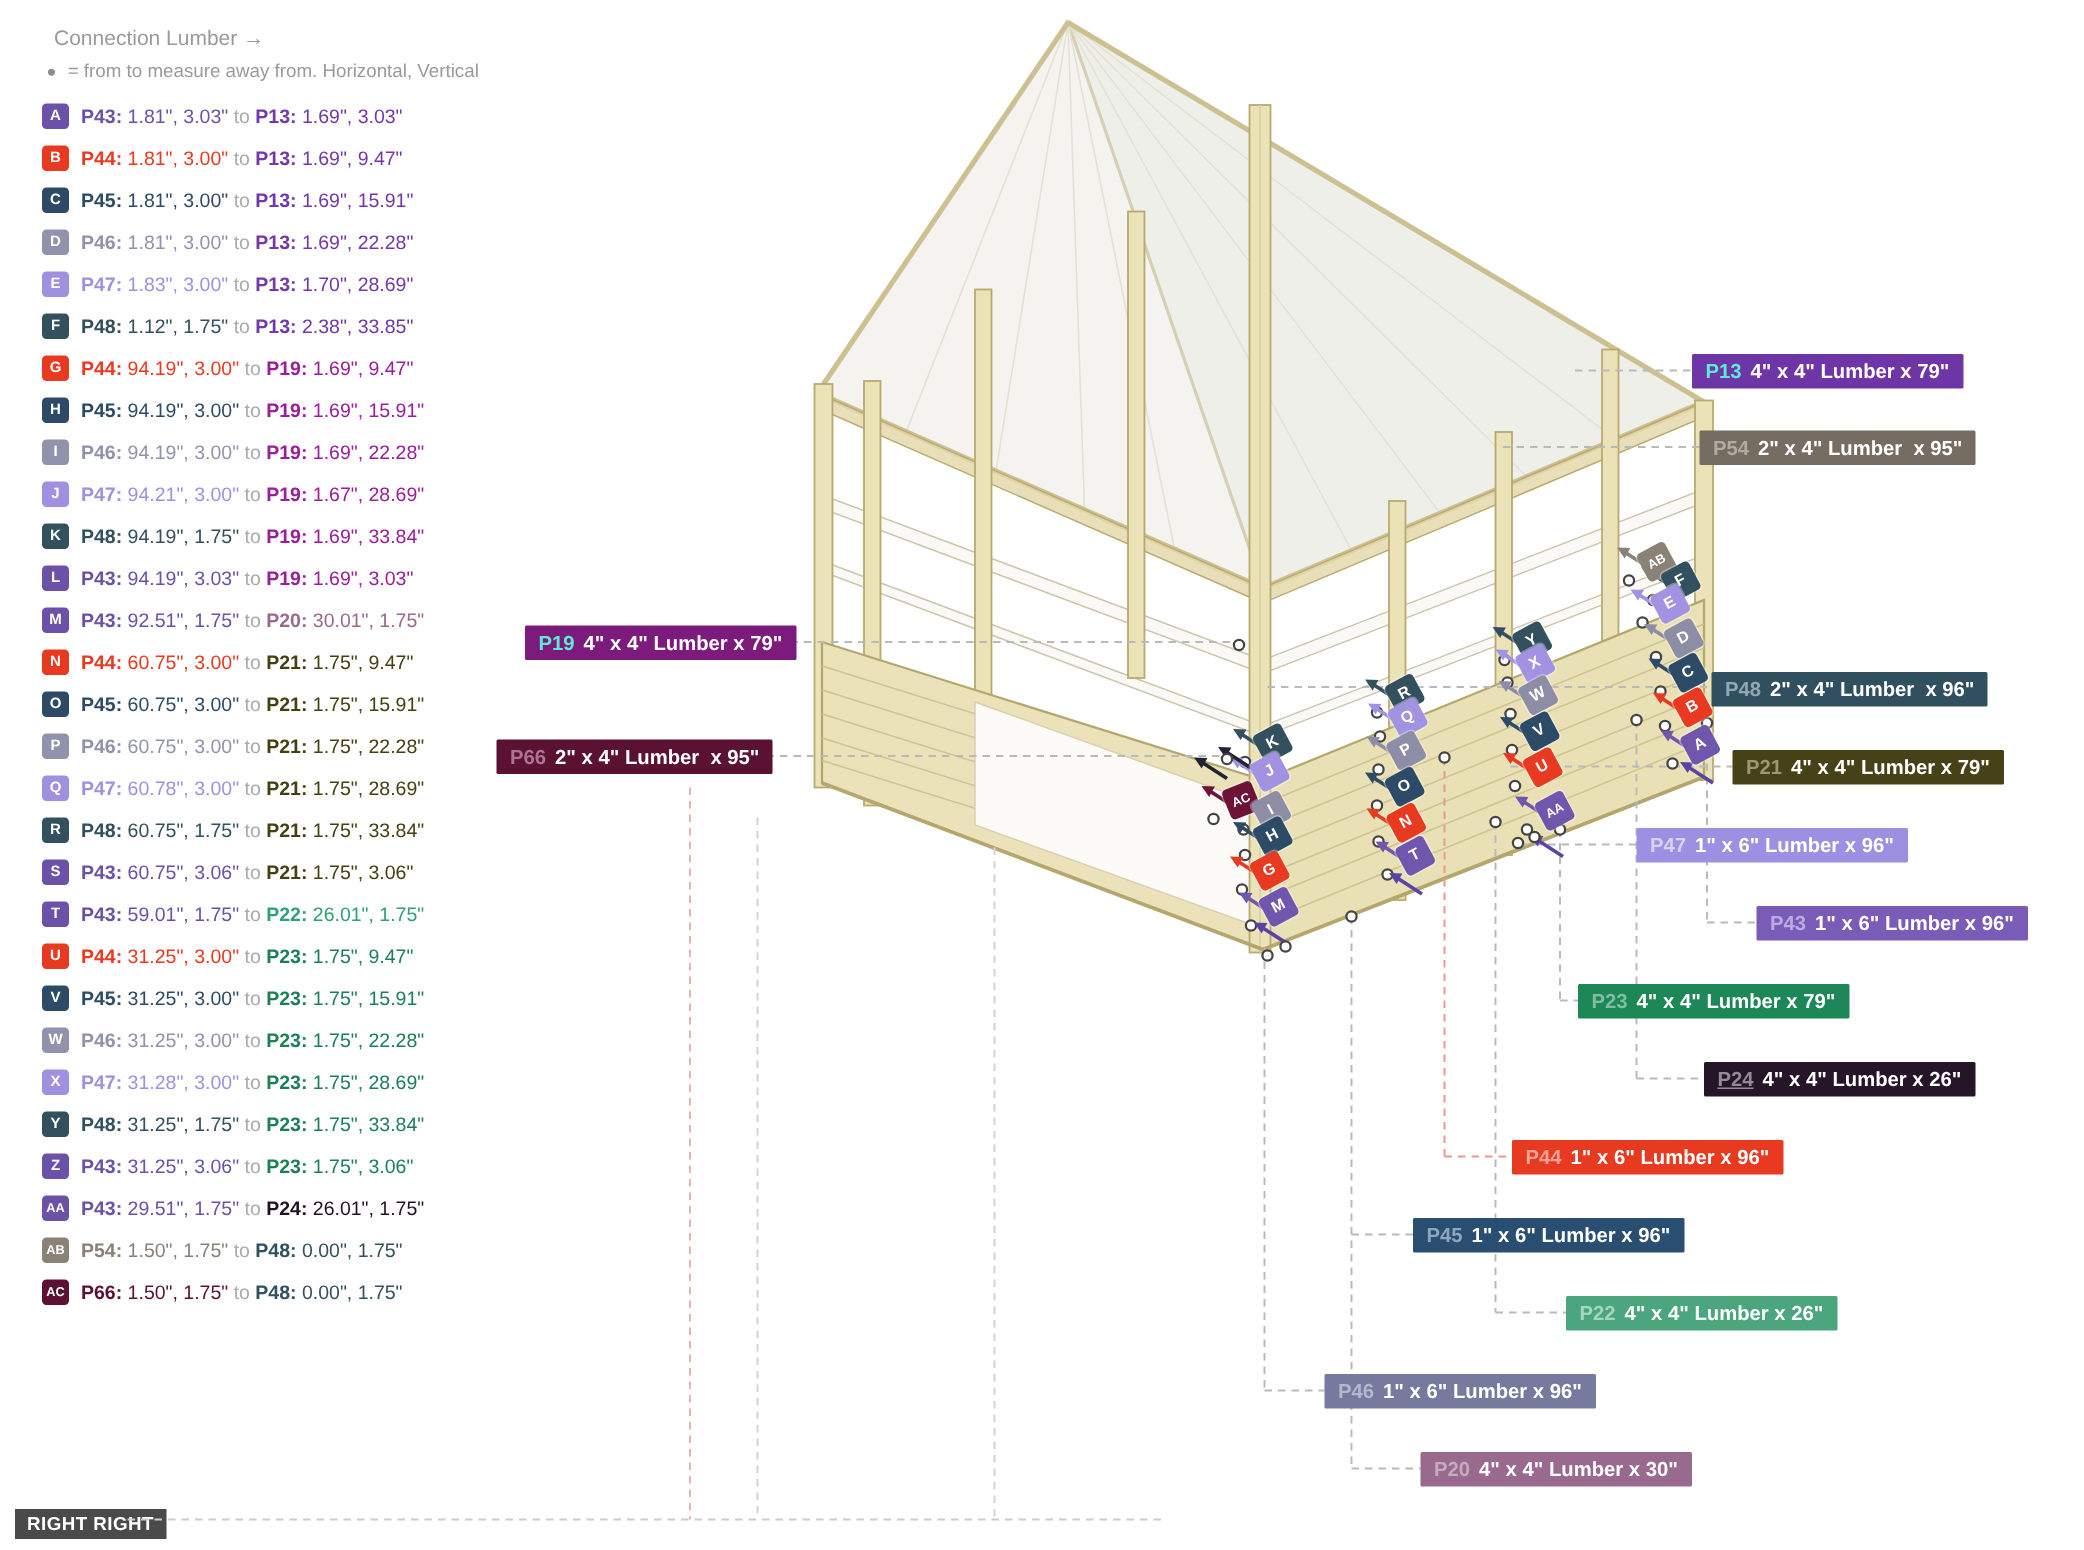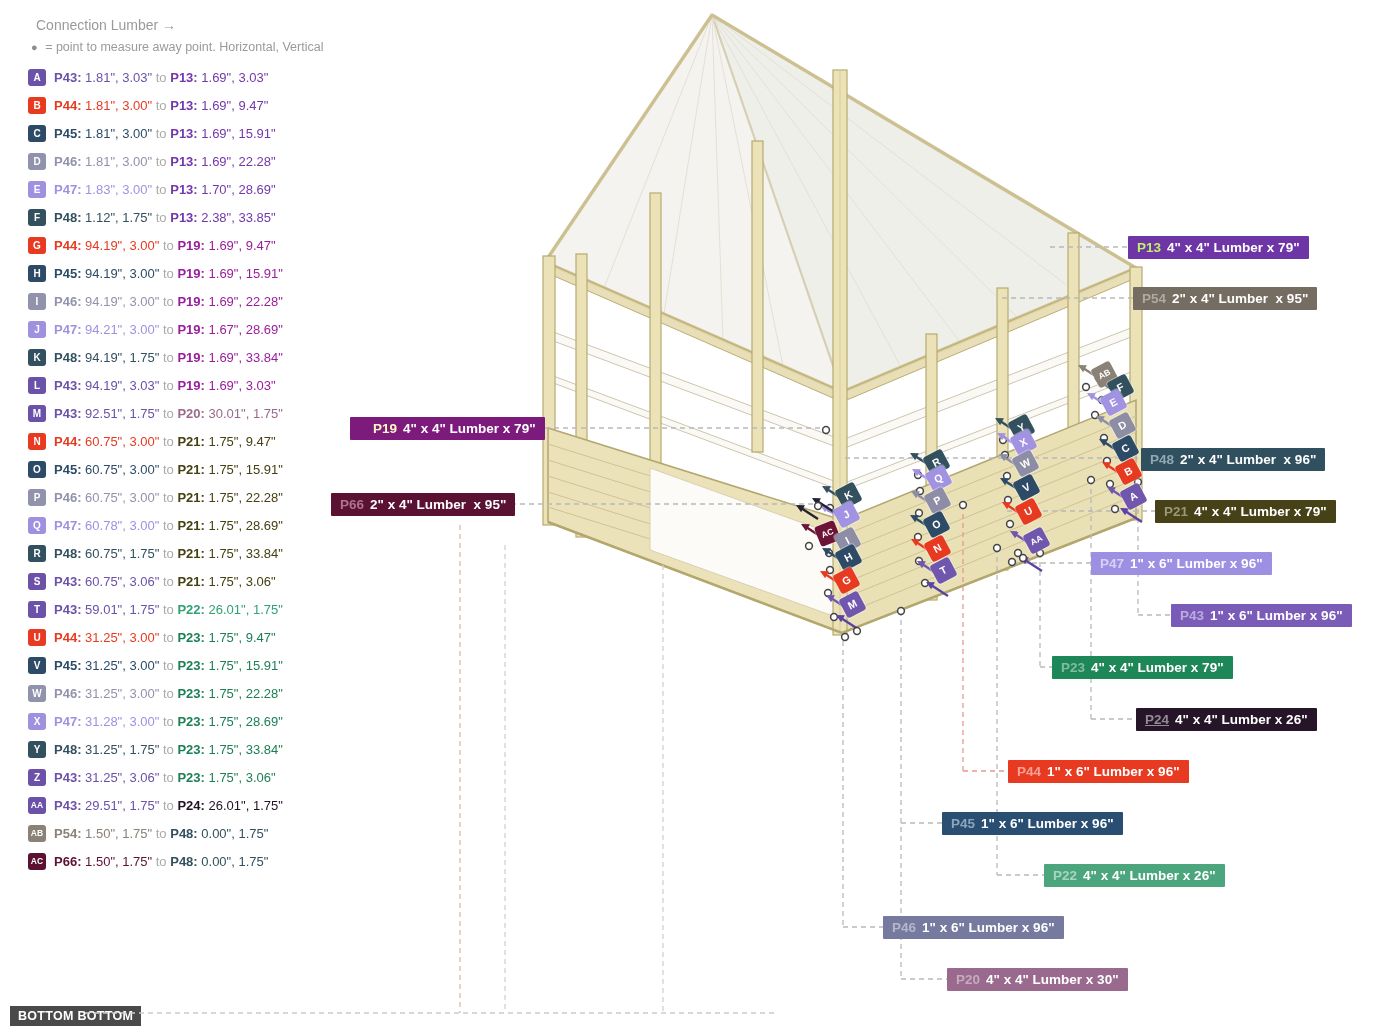--- a/index.html
+++ b/index.html
@@ -237,21 +237,21 @@
       <circle cx="826" cy="430" r="3.4" fill="#ffffff" stroke="#444" stroke-width="1.5"></circle>
       <circle cx="818" cy="506" r="3.4" fill="#ffffff" stroke="#444" stroke-width="1.5"></circle>
     </svg>
 
   <div id="hdr">
     <span>Connection Lumber</span>
     <span>→</span>
   </div>
   <div id="legend">
     <span class="dot">●</span>
-    <span>= point to measure away point. Horizontal, Vertical</span>
+    <span>= from to measure away from. Horizontal, Vertical</span>
   </div>
 
   <div id="clist">
       <div class="crow"><span class="cbadge" style="background: rgb(107, 81, 168);">A</span><span style="color: rgb(107, 81, 168);"><b>P43:</b> 1.81", 3.03"</span><span class="cto"> to </span><span style="color: rgb(114, 56, 171);"><b>P13:</b> 1.69", 3.03"</span></div>
       <div class="crow"><span class="cbadge" style="background: rgb(232, 58, 32);">B</span><span style="color: rgb(232, 58, 32);"><b>P44:</b> 1.81", 3.00"</span><span class="cto"> to </span><span style="color: rgb(114, 56, 171);"><b>P13:</b> 1.69", 9.47"</span></div>
       <div class="crow"><span class="cbadge" style="background: rgb(45, 75, 103);">C</span><span style="color: rgb(45, 75, 103);"><b>P45:</b> 1.81", 3.00"</span><span class="cto"> to </span><span style="color: rgb(114, 56, 171);"><b>P13:</b> 1.69", 15.91"</span></div>
       <div class="crow"><span class="cbadge" style="background: rgb(145, 146, 171);">D</span><span style="color: rgb(145, 146, 171);"><b>P46:</b> 1.81", 3.00"</span><span class="cto"> to </span><span style="color: rgb(114, 56, 171);"><b>P13:</b> 1.69", 22.28"</span></div>
       <div class="crow"><span class="cbadge" style="background: rgb(160, 145, 224);">E</span><span style="color: rgb(160, 145, 224);"><b>P47:</b> 1.83", 3.00"</span><span class="cto"> to </span><span style="color: rgb(114, 56, 171);"><b>P13:</b> 1.70", 28.69"</span></div>
       <div class="crow"><span class="cbadge" style="background: rgb(51, 80, 94);">F</span><span style="color: rgb(51, 80, 94);"><b>P48:</b> 1.12", 1.75"</span><span class="cto"> to </span><span style="color: rgb(114, 56, 171);"><b>P13:</b> 2.38", 33.85"</span></div>
       <div class="crow"><span class="cbadge" style="background: rgb(232, 58, 32);">G</span><span style="color: rgb(232, 58, 32);"><b>P44:</b> 94.19", 3.00"</span><span class="cto"> to </span><span style="color: rgb(155, 29, 155);"><b>P19:</b> 1.69", 9.47"</span></div>
@@ -273,23 +273,23 @@
       <div class="crow"><span class="cbadge" style="background: rgb(145, 146, 171);">W</span><span style="color: rgb(145, 146, 171);"><b>P46:</b> 31.25", 3.00"</span><span class="cto"> to </span><span style="color: rgb(29, 128, 85);"><b>P23:</b> 1.75", 22.28"</span></div>
       <div class="crow"><span class="cbadge" style="background: rgb(160, 145, 224);">X</span><span style="color: rgb(160, 145, 224);"><b>P47:</b> 31.28", 3.00"</span><span class="cto"> to </span><span style="color: rgb(29, 128, 85);"><b>P23:</b> 1.75", 28.69"</span></div>
       <div class="crow"><span class="cbadge" style="background: rgb(51, 80, 94);">Y</span><span style="color: rgb(51, 80, 94);"><b>P48:</b> 31.25", 1.75"</span><span class="cto"> to </span><span style="color: rgb(29, 128, 85);"><b>P23:</b> 1.75", 33.84"</span></div>
       <div class="crow"><span class="cbadge" style="background: rgb(107, 81, 168);">Z</span><span style="color: rgb(107, 81, 168);"><b>P43:</b> 31.25", 3.06"</span><span class="cto"> to </span><span style="color: rgb(29, 128, 85);"><b>P23:</b> 1.75", 3.06"</span></div>
       <div class="crow"><span class="cbadge wide" style="background: rgb(107, 81, 168);">AA</span><span style="color: rgb(107, 81, 168);"><b>P43:</b> 29.51", 1.75"</span><span class="cto"> to </span><span style="color: rgb(34, 17, 37);"><b>P24:</b> 26.01", 1.75"</span></div>
       <div class="crow"><span class="cbadge wide" style="background: rgb(138, 129, 119);">AB</span><span style="color: rgb(138, 129, 119);"><b>P54:</b> 1.50", 1.75"</span><span class="cto"> to </span><span style="color: rgb(51, 80, 94);"><b>P48:</b> 0.00", 1.75"</span></div>
       <div class="crow"><span class="cbadge wide" style="background: rgb(92, 17, 51);">AC</span><span style="color: rgb(92, 17, 51);"><b>P66:</b> 1.50", 1.75"</span><span class="cto"> to </span><span style="color: rgb(51, 80, 94);"><b>P48:</b> 0.00", 1.75"</span></div>
     </div>
 
   <div id="labels" style="position: absolute; left: 0px; top: 0px; z-index: 4;">
-      <div class="plabel" style="left: 1128px; top: 236px; background: rgb(109, 53, 166);"><span class="part" style="color: #bef264; text-align: right;">P13</span><span>4" x 4" Lumber x 79"</span></div>
+      <div class="plabel" style="left: 1128px; top: 236px; background: rgb(109, 53, 166);"><span class="part" style="color: #5eead4; text-align: right;">P13</span><span>4" x 4" Lumber x 79"</span></div>
       <div class="plabel" style="left: 1133px; top: 287px; background: rgb(117, 108, 98);"><span class="part" style="color: rgb(176, 170, 162);">P54</span><span>2" x 4" Lumber  x 95"</span></div>
-      <div class="plabel" style="left: 350px; top: 417px; background: rgb(125, 27, 125);"><span class="part" style="color: #fef9c3; margin-left: 14px;">P19</span><span>4" x 4" Lumber x 79"</span></div>
+      <div class="plabel" style="left: 350px; top: 417px; background: rgb(125, 27, 125);"><span class="part" style="color: #5eead4;">P19</span><span>4" x 4" Lumber x 79"</span></div>
       <div class="plabel" style="left: 331px; top: 493px; background: rgb(90, 17, 50);"><span class="part" style="color: rgb(173, 116, 144);">P66</span><span>2" x 4" Lumber  x 95"</span></div>
       <div class="plabel" style="left: 1141px; top: 448px; background: rgb(49, 80, 95);"><span class="part" style="color: rgb(143, 168, 179);">P48</span><span>2" x 4" Lumber  x 96"</span></div>
       <div class="plabel" style="left: 1155px; top: 500px; background: rgb(71, 65, 24);"><span class="part" style="color: rgb(156, 151, 116);">P21</span><span>4" x 4" Lumber x 79"</span></div>
       <div class="plabel" style="left: 1091px; top: 552px; background: rgb(157, 144, 226);"><span class="part" style="color: rgb(215, 209, 243);">P47</span><span>1" x 6" Lumber x 96"</span></div>
       <div class="plabel" style="left: 1171px; top: 604px; background: rgb(122, 92, 184);"><span class="part" style="color: rgb(188, 171, 223);">P43</span><span>1" x 6" Lumber x 96"</span></div>
       <div class="plabel" style="left: 1052px; top: 656px; background: rgb(30, 135, 88);"><span class="part" style="color: rgb(130, 189, 161);">P23</span><span>4" x 4" Lumber x 79"</span></div>
       <div class="plabel" style="left: 1136px; top: 708px; background: rgb(38, 21, 41);"><span class="part" style="color: rgb(148, 138, 149); text-decoration: underline;">P24</span><span>4" x 4" Lumber x 26"</span></div>
       <div class="plabel" style="left: 1008px; top: 760px; background: rgb(232, 58, 32);"><span class="part" style="color: rgb(245, 163, 150);">P44</span><span>1" x 6" Lumber x 96"</span></div>
       <div class="plabel" style="left: 942px; top: 812px; background: rgb(42, 77, 114);"><span class="part" style="color: rgb(142, 166, 188);">P45</span><span>1" x 6" Lumber x 96"</span></div>
       <div class="plabel" style="left: 1044px; top: 864px; background: rgb(75, 166, 126);"><span class="part" style="color: rgb(168, 213, 191);">P22</span><span>4" x 4" Lumber x 26"</span></div>
@@ -319,14 +319,14 @@
       <div class="marker" style="left: 933px; top: 560px; background: rgb(112, 86, 173);">T</div>
       <div class="marker" style="left: 838px; top: 485px; background: rgb(51, 80, 94);">K</div>
       <div class="marker" style="left: 836px; top: 504px; background: rgb(162, 146, 226);">J</div>
       <div class="marker wide" style="left: 817px; top: 523px; background: rgb(109, 19, 54); transform: rotate(-22deg);">AC</div>
       <div class="marker" style="left: 837px; top: 530px; background: rgb(141, 141, 166);">I</div>
       <div class="marker" style="left: 838px; top: 547px; background: rgb(45, 75, 103);">H</div>
       <div class="marker" style="left: 836px; top: 570px; background: rgb(232, 58, 32);">G</div>
       <div class="marker" style="left: 842px; top: 594px; background: rgb(112, 86, 173);">M</div>
     </div>
 
-  <div id="footer-badge">BOTTOM BOTTOM</div>
+  <div id="footer-badge">RIGHT RIGHT</div>
 </div>
 
 </body></html>

